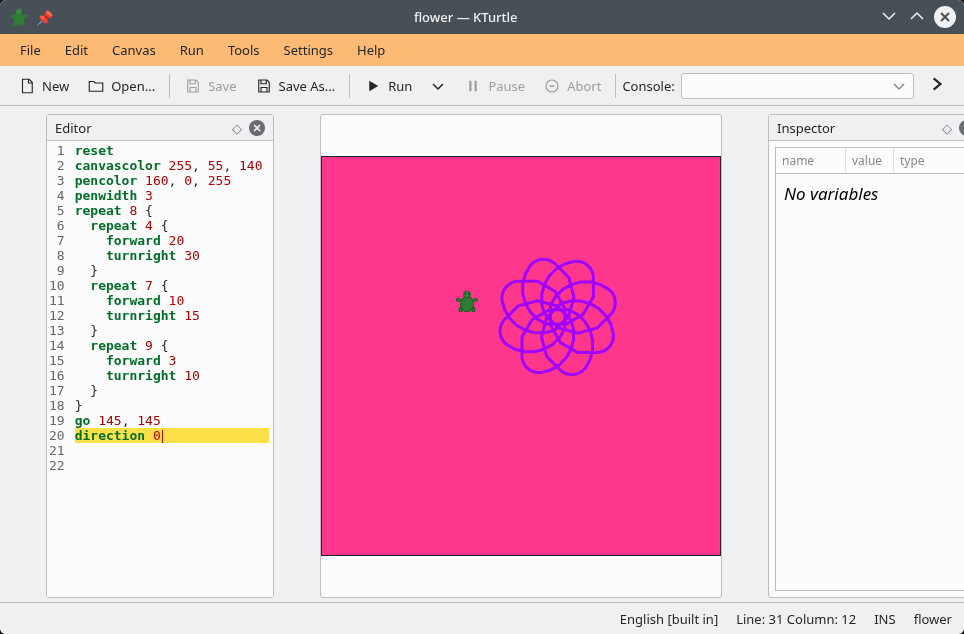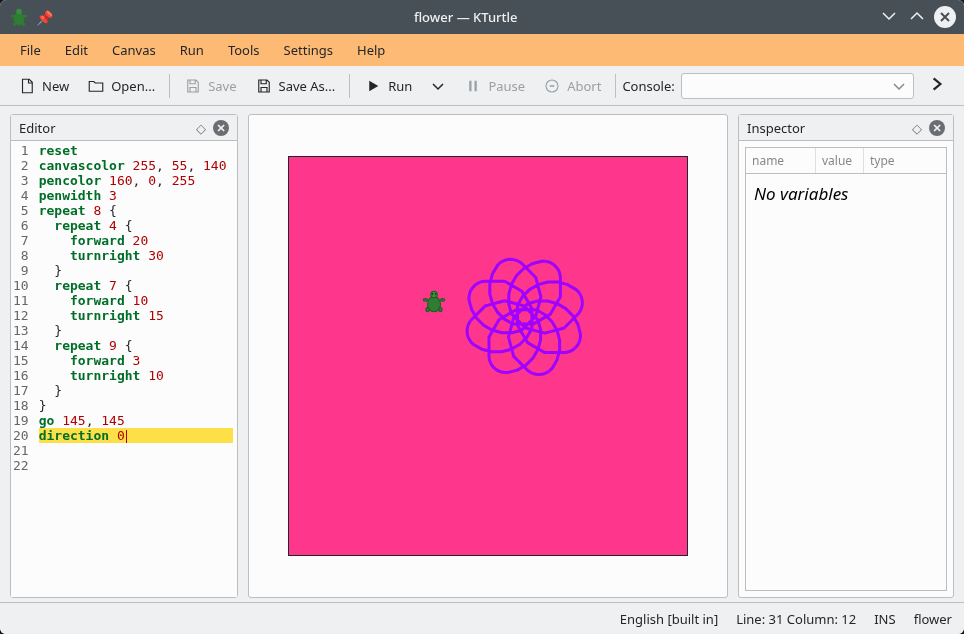--- a/index.html
+++ b/index.html
@@ -120,20 +120,21 @@
   padding: 8px 10px 4px 10px;
   min-height: 0;
 }
 .panel {
   background: #fcfcfc;
   border: 1px solid #bcbebf;
   border-radius: 3px;
   display: flex;
   flex-direction: column;
   min-height: 0;
+  margin-left: 36px;
 }
 .panel-header {
   height: 26px;
   background: #eff0f1;
   border-bottom: 1px solid #bcbebf;
   display: flex;
   align-items: center;
   padding: 0 8px;
   font-size: 13px;
   color: #232629;

